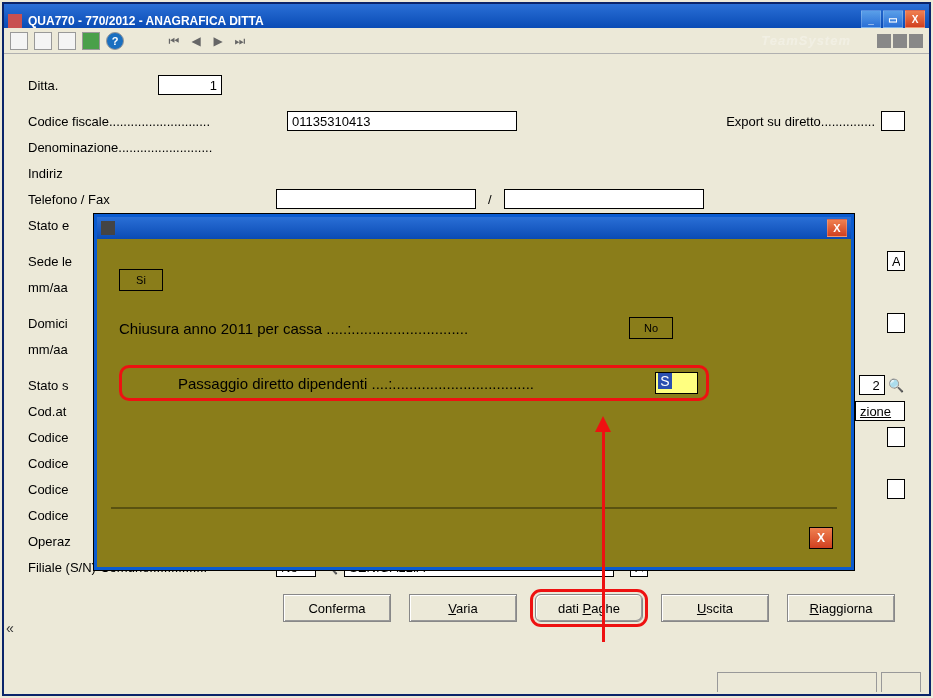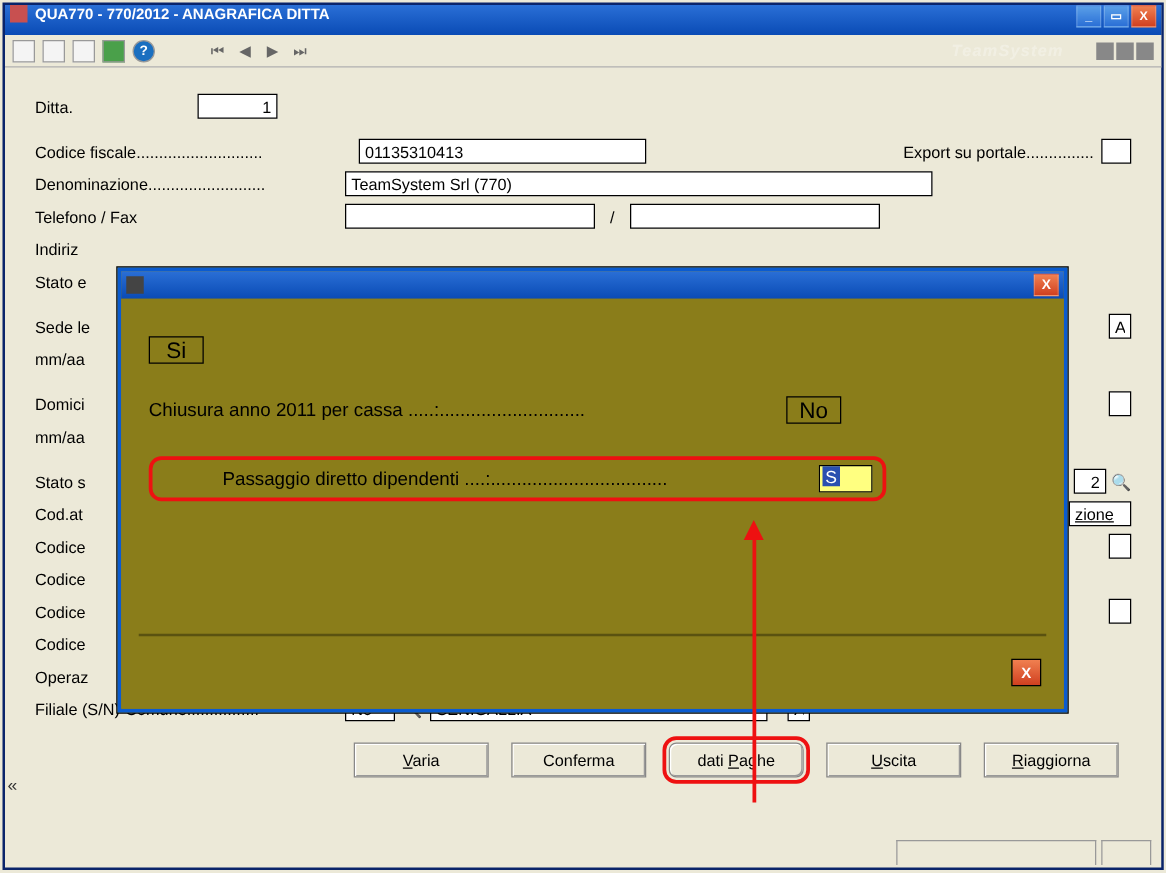--- a/index.html
+++ b/index.html
@@ -1,20 +1,20 @@
 <!DOCTYPE html>
 <html><head>
 <meta charset="utf-8">
 <style>
   * { box-sizing: border-box; margin: 0; padding: 0; font-family: Tahoma, Arial, sans-serif; }
   body { background: #ece9d8; width: 933px; height: 698px; position: relative; overflow: hidden; }
 
   
   .outer-window { position: absolute; left: 2px; top: 2px; width: 929px; height: 694px; border: 2px solid #0a246a; background: #ece9d8; }
-  .outer-titlebar { height: 24px; background: linear-gradient(to bottom,#2a6fd6,#0a4bb5); display: flex; align-items: flex-start; padding: 0 4px; color: #fff; font-size: 12px; font-weight: bold; }
+  .outer-titlebar { height: 24px; background: linear-gradient(to bottom,#2a6fd6,#0a4bb5); display: flex; align-items: flex-end; padding: 0 4px; color: #fff; font-size: 12px; font-weight: bold; }
   .outer-titlebar .tb-icon { width: 14px; height: 14px; background: #c85050; margin-right: 6px; }
   .outer-titlebar .tb-title { flex: 1; }
   .wbtn { width: 20px; height: 18px; margin-left: 2px; border: 1px solid #fff3; display: flex; align-items: center; justify-content: center; font-size: 10px; font-weight: bold; cursor: pointer; }
   .wbtn.min { background: linear-gradient(#5a9fe8,#2a6fd6); color:#fff; }
   .wbtn.max { background: linear-gradient(#5a9fe8,#2a6fd6); color:#fff; }
   .wbtn.close { background: linear-gradient(#f08050,#d04020); color:#fff; }
 
   
   .toolbar { height: 26px; background: #ece9d8; border-bottom: 1px solid #b0b0b0; display: flex; align-items: center; padding: 0 6px; gap: 6px; }
   .tool-icon { width: 18px; height: 18px; border: 1px solid #999; background: #f4f4f4; cursor: pointer; }
@@ -49,21 +49,21 @@
   .tab-stub { width: 160px; height: 20px; border-top:1px solid #999; border-left:1px solid #999; border-right:1px solid #999; background:#ece9d8; margin-left:4px; }
 
   
   .popup { position:absolute; left:90px; top:210px; width:760px; height:356px; border:3px solid #0a5bd0; background:#8a7d1a; box-shadow: 0 0 0 1px #000; }
   .popup-tb { height:22px; background:linear-gradient(to bottom,#2a6fd6,#0a4bb5); display:flex; align-items:center; padding:0 4px; }
   .popup-tb .pi { width:14px; height:14px; background:#444; }
   .popup-tb .pclose { margin-left:auto; width:20px; height:18px; background:linear-gradient(#f08050,#d04020); border:1px solid #fff3; color:#fff; font-weight:bold; font-size:11px; display:flex; align-items:center; justify-content:center; cursor:pointer; }
   .popup-body { padding: 30px 22px 10px 22px; font-size:15px; color:#000; position:relative; height: calc(100% - 22px); background:#8a7d1a; }
   .popup-row { display:flex; align-items:center; margin-bottom: 26px; }
   .popup-row .plbl { width: 510px; }
-  .popup-val { width:44px; height:22px; border:1px solid #000; background:#8a7d1a; text-align:center; font-size:18px; display:flex; align-items:center; justify-content:center; }
+  .popup-val { width:44px; height:22px; border:1px solid #000; background:#8a7d1a; text-align:center; font-size:11px; display:flex; align-items:center; justify-content:center; }
   .popup-input { width:44px; height:22px; border:1px solid #000; background:#ffff80; font-size:14px; padding-left:2px; }
   .popup-input .sel { background:#2a4fb0; color:#fff; padding:0 2px; }
   .popup-highlight { border:3px solid #e11; border-radius:10px; padding: 4px 8px; display:flex; align-items:center; width: 590px; }
   .popup-highlight .plbl { width: 492px; margin-left: 48px; }
   .popup-divider { position:absolute; left:14px; right:14px; bottom:58px; height:2px; background:#5a5210; }
   .popup-ok { position:absolute; right:18px; bottom:18px; width:24px; height:22px; background:linear-gradient(#f08050,#d04020); border:1px solid #000; color:#fff; font-weight:bold; font-size:12px; display:flex; align-items:center; justify-content:center; cursor:pointer; }
 
   
   .arrow { position:absolute; pointer-events:none; }
   .arrow-line { position:absolute; background:#e11; }
@@ -110,41 +110,40 @@
   <div class="main-form">
     <div class="row">
       <div class="lbl" style="width:130px">Ditta.</div>
       <input class="field small" value="1" style="">
     </div>
     <div class="section-gap"></div>
 
     <div class="row">
       <div class="lbl">Codice fiscale............................</div>
       <input class="field mid" value="01135310413" style="">
-      <div class="lbl2">Export su portale...............</div>
+      <div class="lbl2">Export su diretto...............</div>
       <input class="field" style="width: 24px; margin-left: 6px;">
     </div>
 
     <div class="row">
       <div class="lbl">Denominazione..........................</div>
-      <input class="field widest" value="TeamSystem Srl (770)" style="">
-    </div>
+    </div>
+
+    <div class="row">
+        <div class="stack-lbl">Indiriz</div>
+      </div>
 
     <div class="row">
       <div class="lbl">Telefono / Fax</div>
       <input class="field" style="width: 200px;">
       <div style="width:12px"></div>
       <span>/</span>
       <div style="width:12px"></div>
       <input class="field" style="width: 200px;">
     </div>
-
-    <div class="row">
-        <div class="stack-lbl">Indiriz</div>
-      </div>
     <div class="row">
         <div class="stack-lbl">Stato e</div>
       </div>
 
     <div class="section-gap"></div>
     <div class="row">
       <div class="stack-lbl">Sede le</div>
       <div style="margin-left:auto"></div>
       <input class="field tiny" value="AN" style="">
     </div>
@@ -197,24 +196,24 @@
       <div class="lbl">Filiale (S/N)-Comune................</div>
       <input class="field" style="width: 40px;" value="No">
       <span style="margin:0 6px; color:#888;">🔍</span>
       <input class="field" style="width: 270px;" value="SENIGALLIA">
       <div style="width:16px"></div>
       <input class="field tiny" value="AN" style="">
     </div>
 
     <div class="btn-row">
       <div class="winbtn">
+          <span>Conferma</span>
+        </div>
+      <div class="winbtn">
           <span><span class="ul">V</span>aria</span>
-        </div>
-      <div class="winbtn">
-          <span>Conferma</span>
         </div>
       <div class="winbtn highlight">
           <span>dati <span class="ul">P</span>aghe</span>
         </div>
       <div class="winbtn">
           <span><span class="ul">U</span>scita</span>
         </div>
       <div class="winbtn">
           <span><span class="ul">R</span>iaggiorna</span>
         </div>

